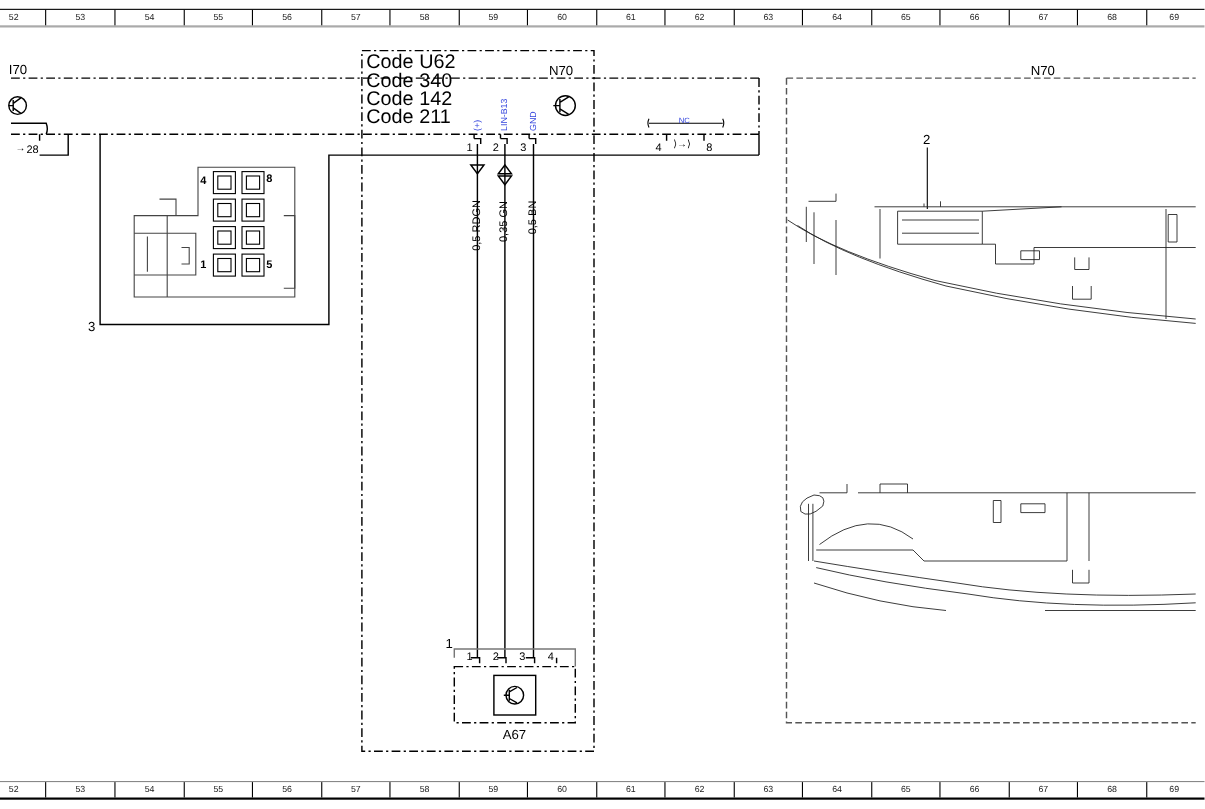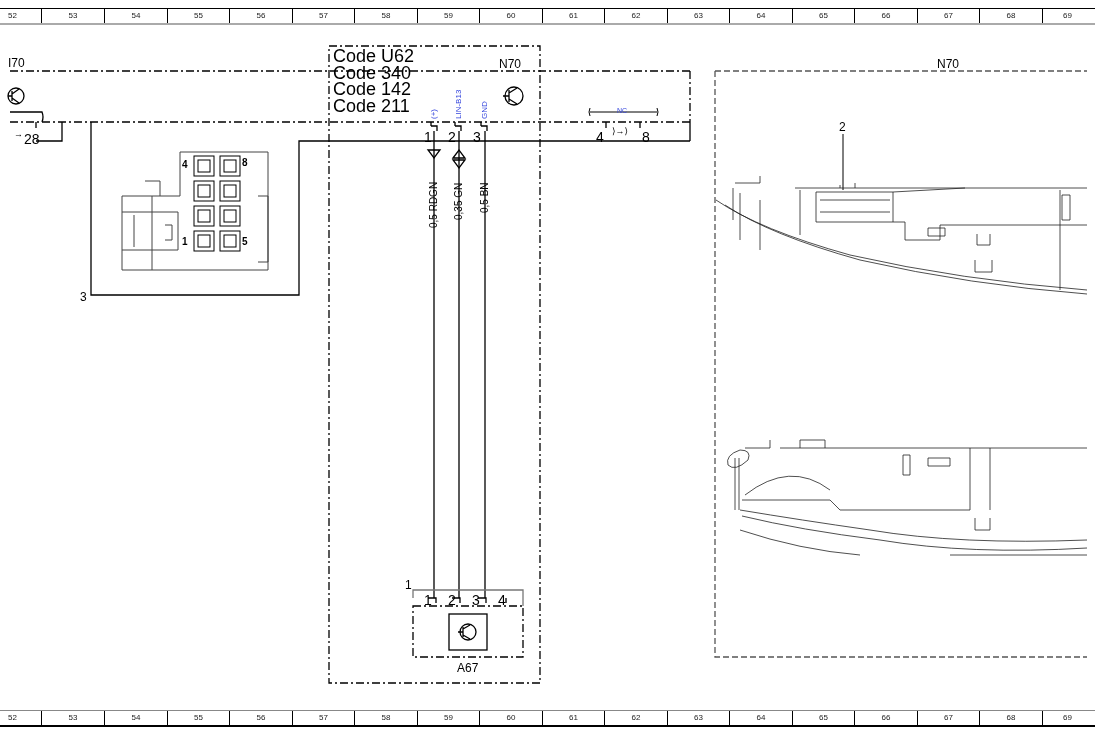--- a/index.html
+++ b/index.html
@@ -7,21 +7,21 @@
          font-family: "Liberation Sans", sans-serif; color: #000; }
   .ruler { position: absolute; left: 0; width: 1095px; height: 14px; display: flex;
            font-size: 8px; color: #222; }
   .ruler.top { top: 8px; border-top: 1px solid #000; border-bottom: 2px solid #aaa; }
   .ruler.bottom { top: 710px; border-top: 1px solid #888; border-bottom: 2px solid #000; }
   .ruler .cell { flex: 0 0 auto; height: 14px; line-height: 14px; text-align: center;
                  border-right: 1px solid #000; box-sizing: border-box; }
   svg.diagram { position: absolute; left: 0; top: 0; }
   .lbl { position: absolute; font-size: 12px; white-space: nowrap; }
   .code-lbl { position: absolute; font-size: 18px; white-space: nowrap; line-height: 16.5px; }
-  .pin { position: absolute; font-size: 14px; }
+  .pin { position: absolute; font-size: 10px; }
   .sig { position: absolute; font-size: 8px; color: #3344dd; transform-origin: left top;
          transform: rotate(-90deg); white-space: nowrap; }
   .wire { position: absolute; font-size: 10px; transform-origin: left top;
           transform: rotate(-90deg); white-space: nowrap; }
   .nc { position: absolute; font-size: 7px; color: #3344dd; }
 </style>
 </head>
 <body>
 
 <div class="ruler top">

